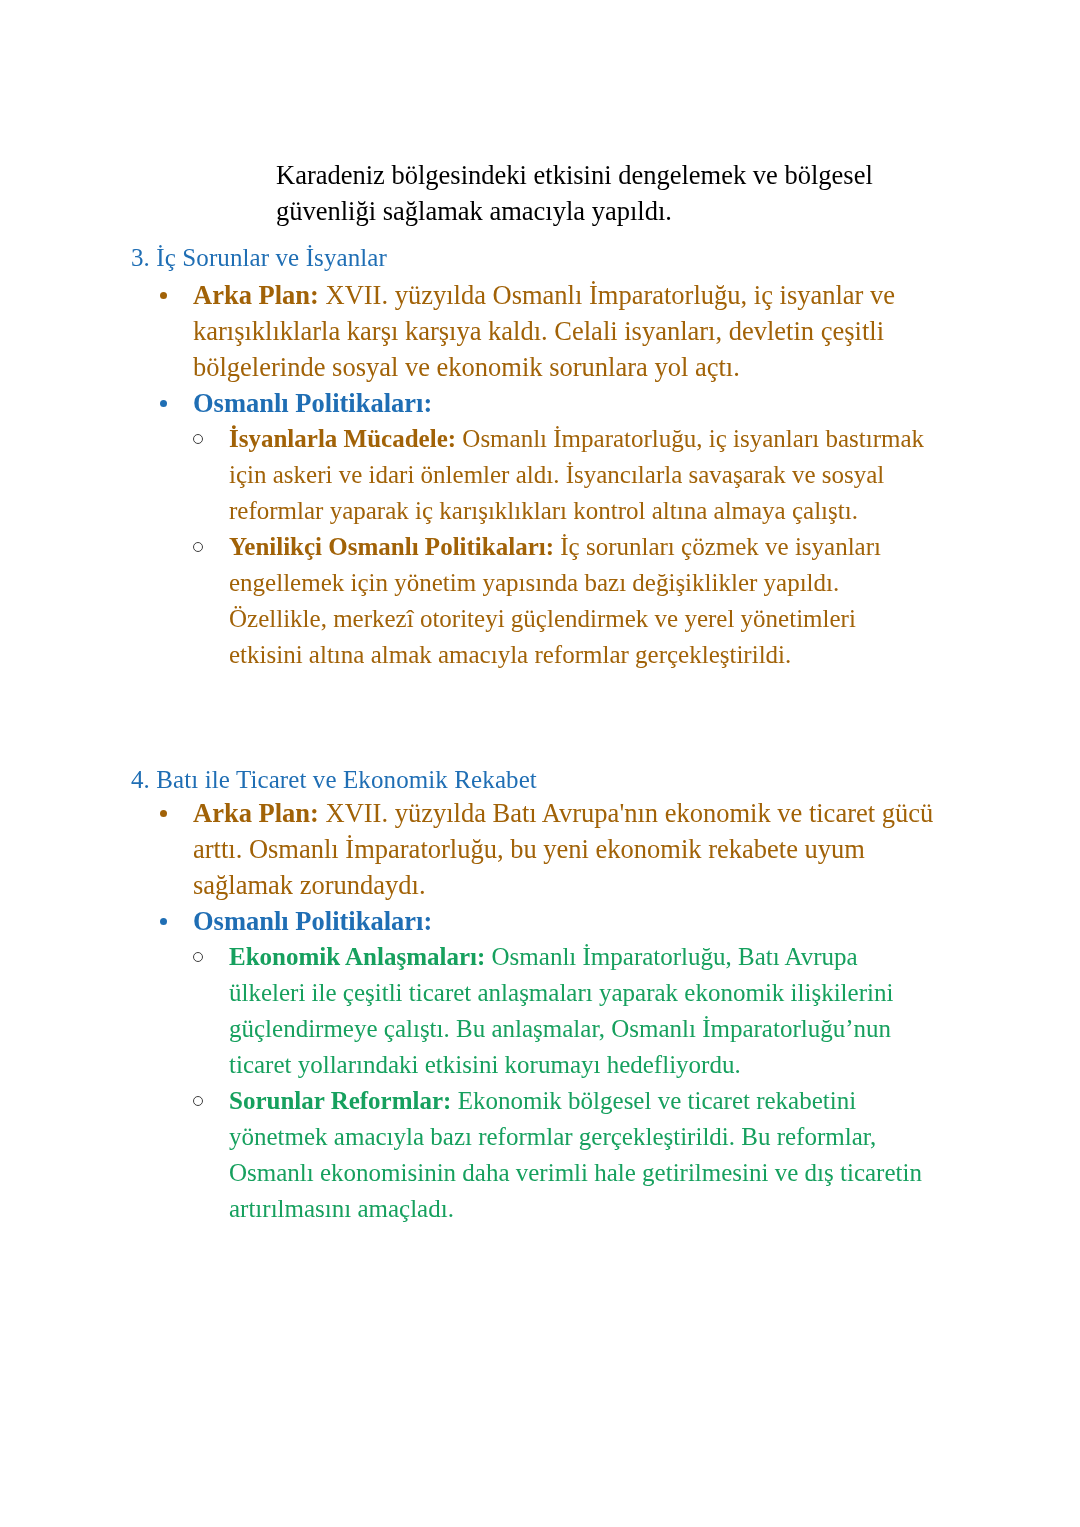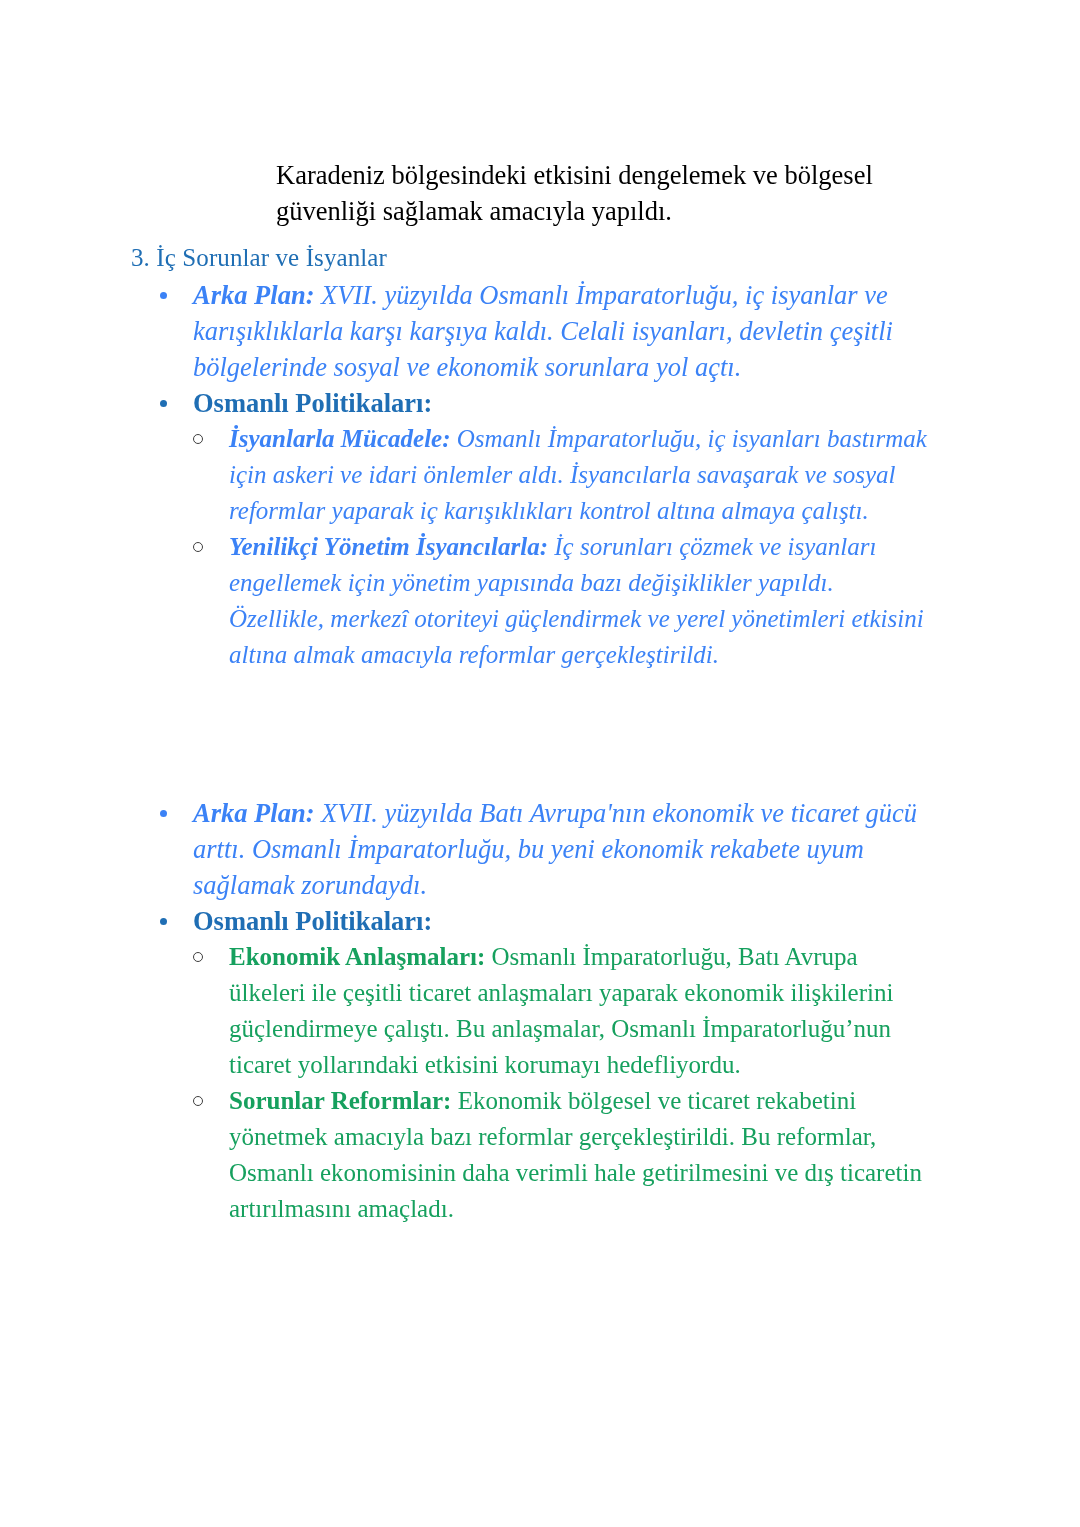--- a/index.html
+++ b/index.html
@@ -104,21 +104,21 @@
     border: 1.4px solid #3f3f3f;
     background: transparent;
     vertical-align: middle;
     margin-top: -4px;
   }
 
   .lbl { font-weight: bold; }
 
   .c-blue  { color: #1f6eb4; }
   .c-green { color: #16a05e; }
-  .c-black { color: #3b82f6; font-style: italic; }
+  .c-black { color: #a16207; }
 
   
   .block-3 { position: absolute; left: 160px; top: 277px; width: 790px; }
   .block-4 { position: absolute; left: 160px; top: 795px; width: 800px; }
 </style>
 </head>
 <body>
 
 <div class="page">
 
@@ -141,28 +141,29 @@
 
         <ul class="lvl2" style="list-style:none; margin:0; padding:0;">
 
           <li class="lvl2-item c-black">
             <span class="marker"><span class="circle"></span></span>
             <span class="lbl">İsyanlarla Mücadele:</span><span> Osmanlı İmparatorluğu, iç isyanları bastırmak için askeri ve idari önlemler aldı. İsyancılarla savaşarak ve sosyal reformlar yaparak iç karışıklıkları kontrol altına almaya çalıştı.</span>
           </li>
 
           <li class="lvl2-item c-black">
             <span class="marker"><span class="circle"></span></span>
-            <span class="lbl">Yenilikçi Yönetim İsyancılarla:</span><span> İç sorunları çözmek ve isyanları engellemek için yönetim yapısında bazı değişiklikler yapıldı. Özellikle, merkezî otoriteyi güçlendirmek ve yerel yönetimleri etkisini altına almak amacıyla reformlar gerçekleştirildi.</span>
+            <span class="lbl">Yenilikçi Osmanlı Politikaları:</span><span> İç sorunları çözmek ve isyanları engellemek için yönetim yapısında bazı değişiklikler yapıldı. Özellikle, merkezî otoriteyi güçlendirmek ve yerel yönetimleri etkisini altına almak amacıyla reformlar gerçekleştirildi.</span>
           </li>
 
         </ul>
       </li>
     </ul>
   </div>
 
+  <h2 class="heading heading-4">4. Batı ile Ticaret ve Ekonomik Rekabet</h2>
 
   <div class="block-4">
 
     <ul class="lvl1" style="position:static; list-style:none; margin:0; padding:0;">
 
       <li class="lvl1-item c-black">
         <span class="marker"><span class="dot"></span></span>
         <span class="lbl">Arka Plan:</span><span> XVII. yüzyılda Batı Avrupa'nın ekonomik ve ticaret gücü arttı. Osmanlı İmparatorluğu, bu yeni ekonomik rekabete uyum sağlamak zorundaydı.</span>
       </li>
 

